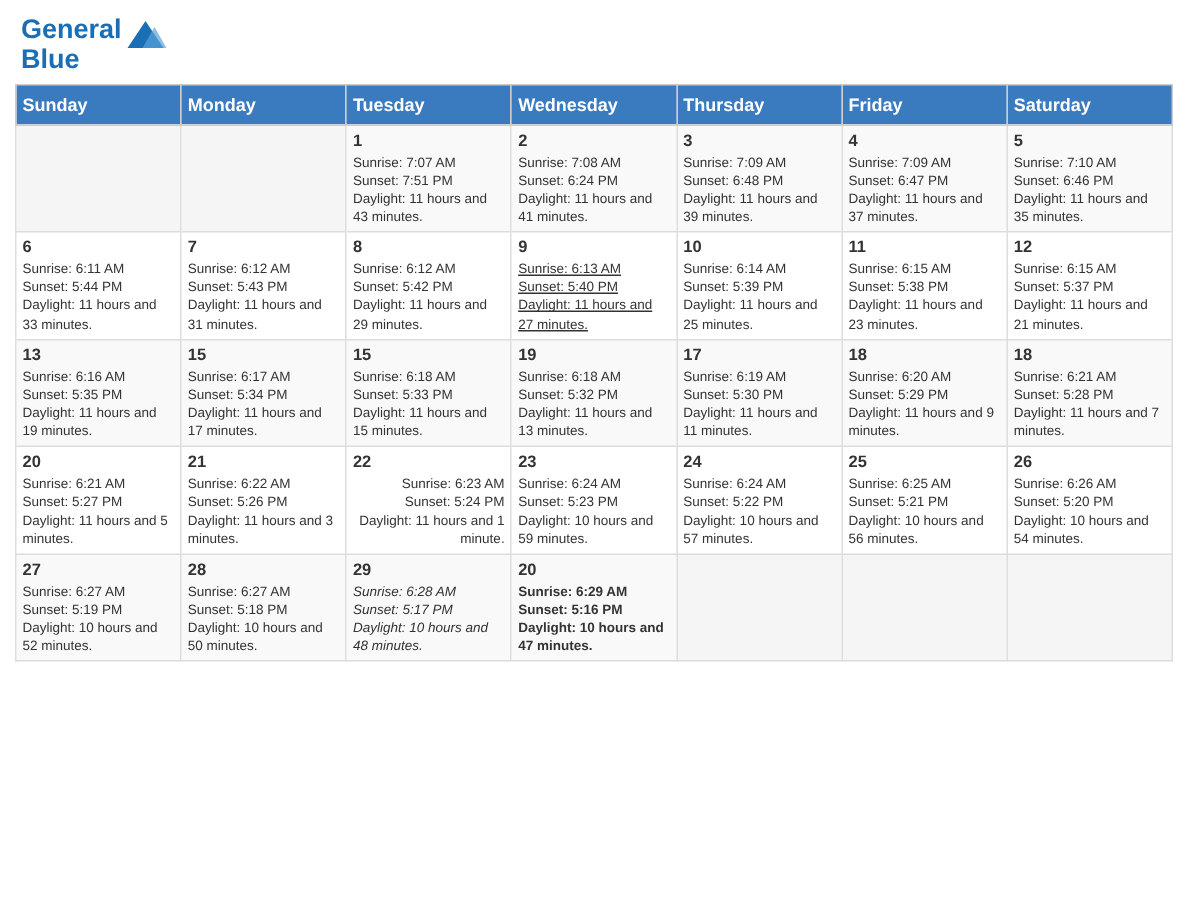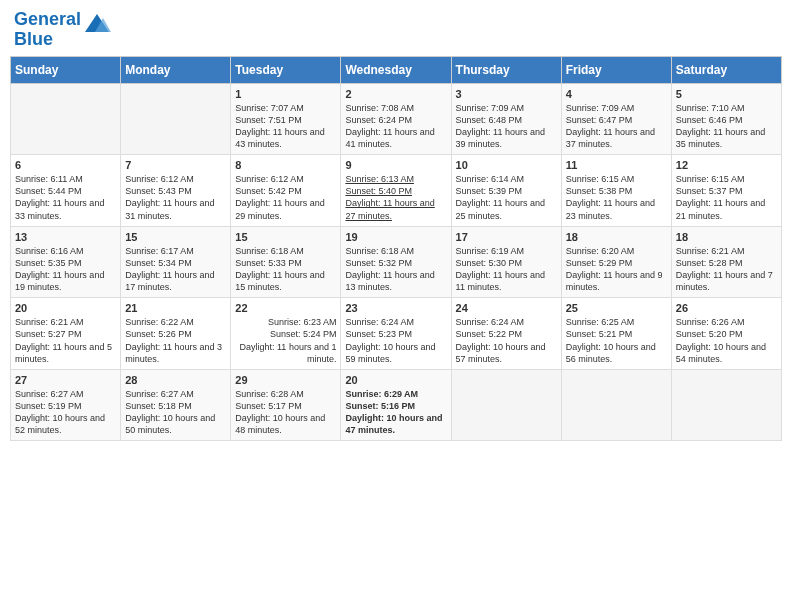--- a/index.html
+++ b/index.html
@@ -299,21 +299,21 @@
 Daylight: 10 hours and 52 minutes.</div>
         </td>
         <td>
           <span class="day-number">28</span>
           <div class="day-info" style="white-space: pre-line;">Sunrise: 6:27 AM
 Sunset: 5:18 PM
 Daylight: 10 hours and 50 minutes.</div>
         </td>
         <td>
           <span class="day-number">29</span>
-          <div class="day-info" style="white-space: pre-line;">Sunrise: 6:28 AM
+          <div class="day-info" style="white-space: pre-line; font-style: italic;">Sunrise: 6:28 AM
 Sunset: 5:17 PM
 Daylight: 10 hours and 48 minutes.</div>
         </td>
         <td>
           <span class="day-number">20</span>
           <div class="day-info" style="white-space: pre-line; font-weight: bold;">Sunrise: 6:29 AM
 Sunset: 5:16 PM
 Daylight: 10 hours and 47 minutes.</div>
         </td>
         <td class="empty-cell"></td>

